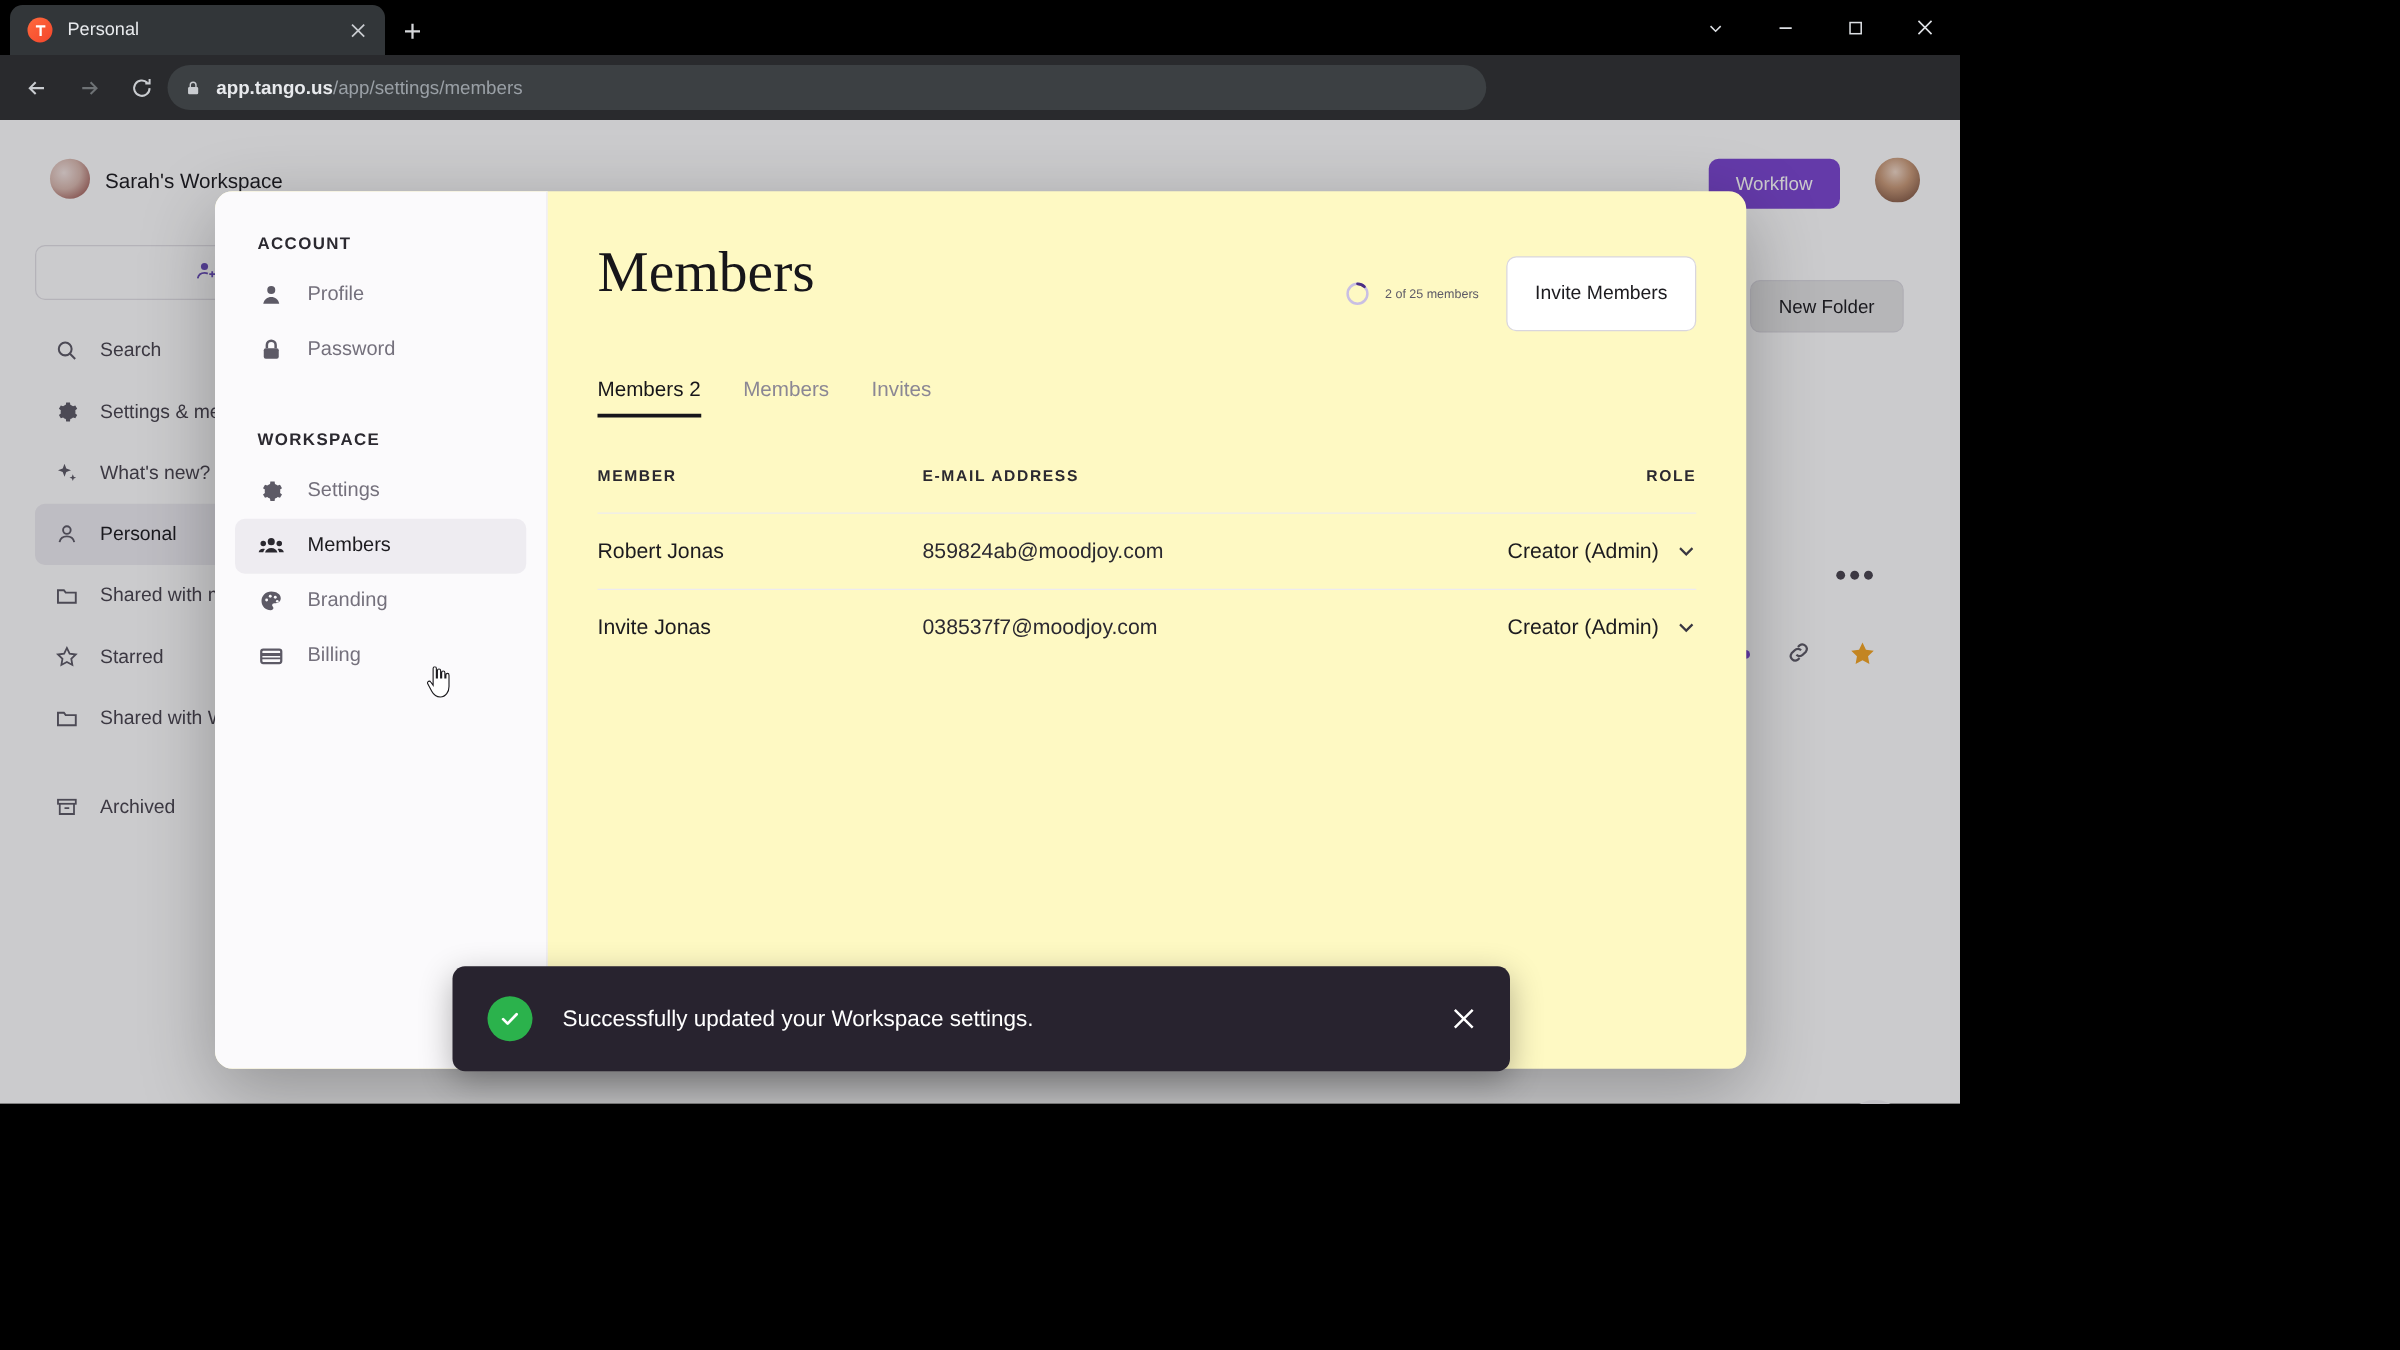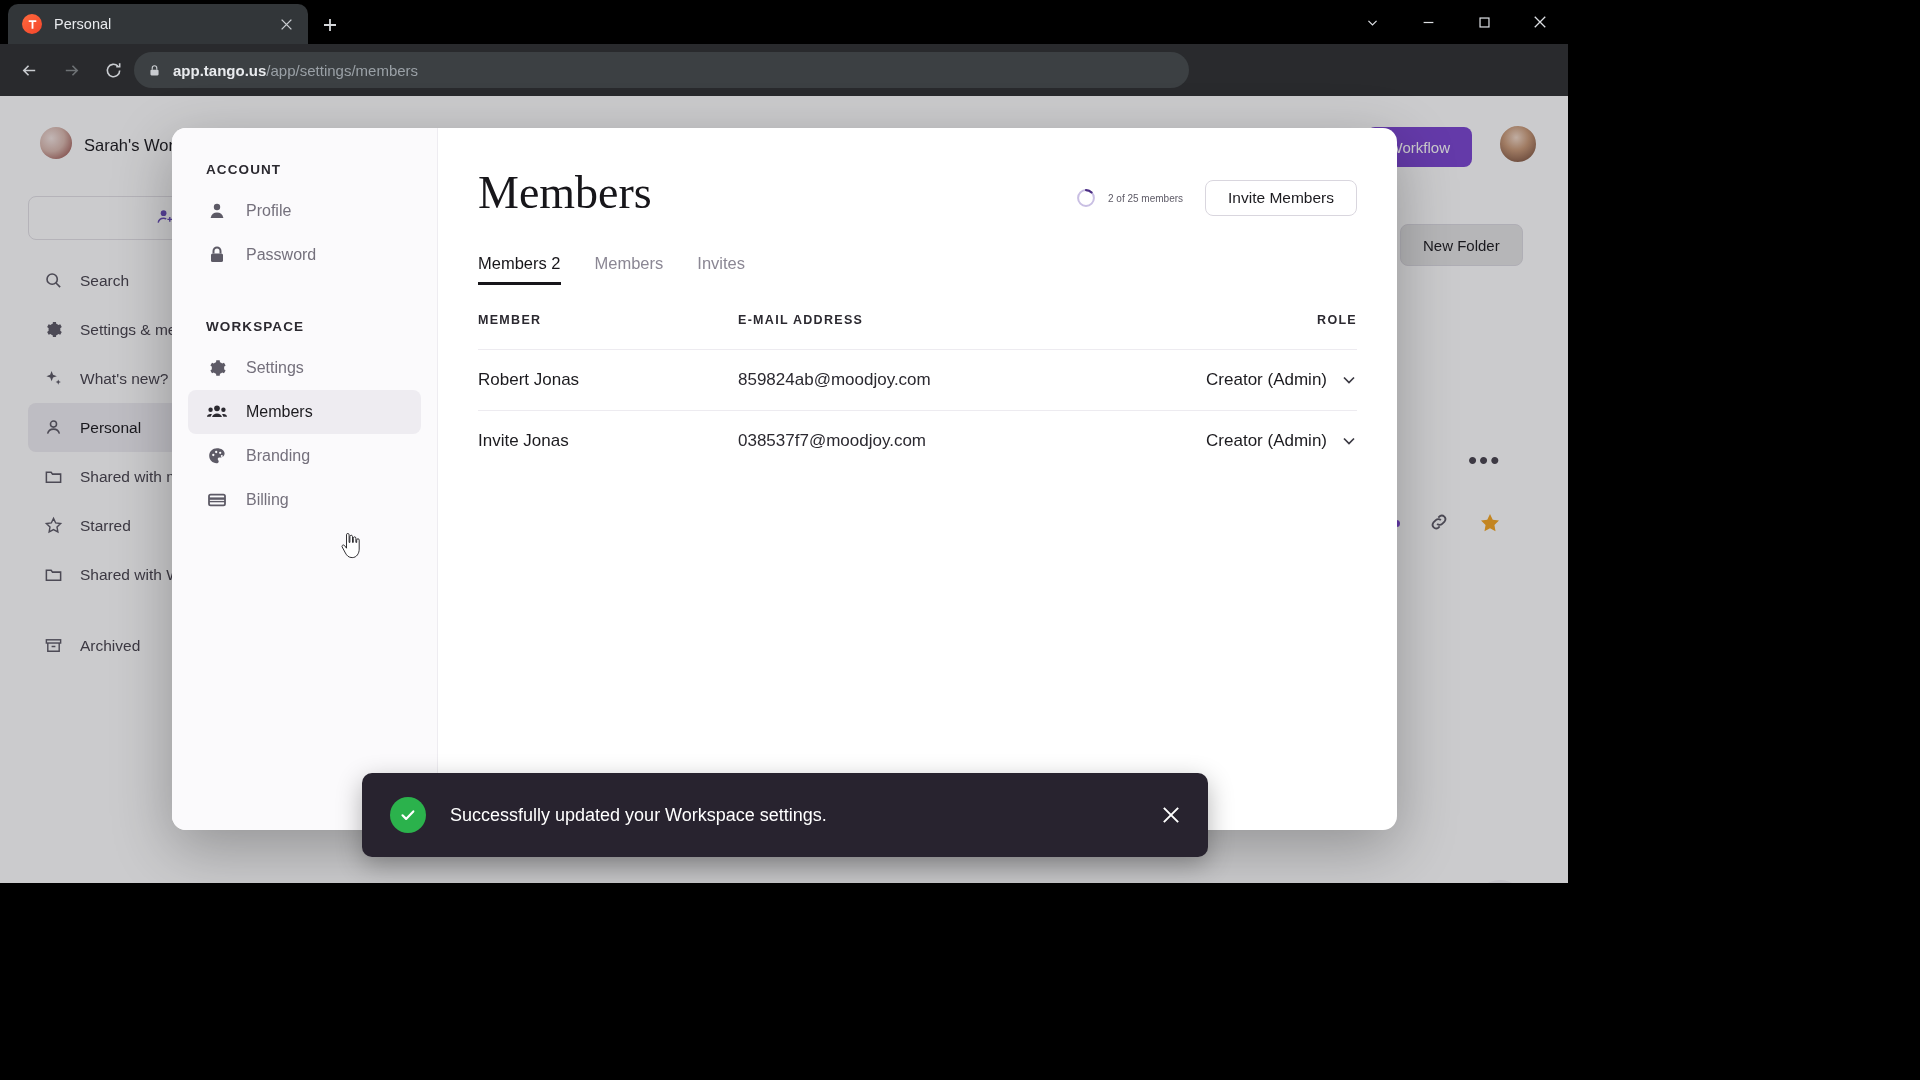--- a/index.html
+++ b/index.html
@@ -158,22 +158,22 @@
     display: flex; align-items: center; justify-content: center;
     color: #5d5a66; font-size: 19px;
   }
 
   
   .scrim {
     position: absolute; left: 0; top: 96px; width: 1568px; height: 787px;
     background: rgba(20,18,28,0.22);
   }
   .modal {
-    position: absolute; left: 172px; top: 128px; width: 1225px; height: 702px;
-    background: #ffffff; border-radius: 14px; overflow: hidden;
+    position: absolute; left: 172px; top: 153px; width: 1225px; height: 702px;
+    background: #fef9c3; border-radius: 14px; overflow: hidden;
     display: flex; box-shadow: 0 18px 60px rgba(0,0,0,0.28);
   }
   .modal-nav {
     width: 266px; flex: 0 0 266px; background: #fbfafc;
     border-right: 1px solid #eeecf1; padding: 34px 0 0 0;
   }
   .nav-group-title {
     padding: 0 34px; font-size: 13.5px; font-weight: 700; letter-spacing: 1.1px;
     color: #2b2930; margin-bottom: 12px;
   }
@@ -190,36 +190,36 @@
   .modal-main { flex: 1 1 auto; position: relative; padding: 42px 40px 0 40px; }
   .main-head { display: flex; align-items: flex-start; }
   .page-title {
     font-family: "Liberation Serif", serif; font-size: 46px; font-weight: 400;
     color: #17161a; line-height: 1;
   }
   .head-right { margin-left: auto; display: flex; align-items: center; gap: 22px; padding-top: 10px; }
   .member-count { display: flex; align-items: center; gap: 12px; font-size: 10px; color: #5d5a66; white-space: nowrap; }
   .count-ring { width: 20px; height: 20px; display:block; }
   .invite-btn {
-    height: 36px; padding: 0 22px; border: 1px solid #d9d6de; border-radius: 8px;
+    height: 60px; padding: 0 22px; border: 1px solid #d9d6de; border-radius: 8px;
     background: #fff; font-size: 15.5px; color: #1c1b1f;
     display: flex; align-items: center; white-space: nowrap;
   }
 
   .tabs { display: flex; gap: 34px; margin-top: 38px; }
   .tab-item {
     font-size: 16.5px; color: #8b8794; padding-bottom: 12px; position: relative; white-space: nowrap;
   }
   .tab-item.active { color: #17161a; }
   .tab-item.active::after {
     content: ""; position: absolute; left: 0; right: 0; bottom: 0;
     height: 3px; background: #17161a;
   }
 
-  table.members { width: 100%; border-collapse: collapse; margin-top: 28px; }
+  table.members { width: 100%; border-collapse: collapse; margin-top: 40px; }
   table.members th {
     text-align: left; font-size: 12.5px; font-weight: 600; letter-spacing: 1.3px;
     color: #2b2930; padding: 0 0 22px 0;
   }
   table.members th.role-col, table.members td.role-col { text-align: right; }
   table.members td {
     font-size: 17px; color: #1c1b1f; padding: 20px 0;
     border-top: 1px solid #edebf0;
   }
   table.members td.email { color: #2b2930; }

